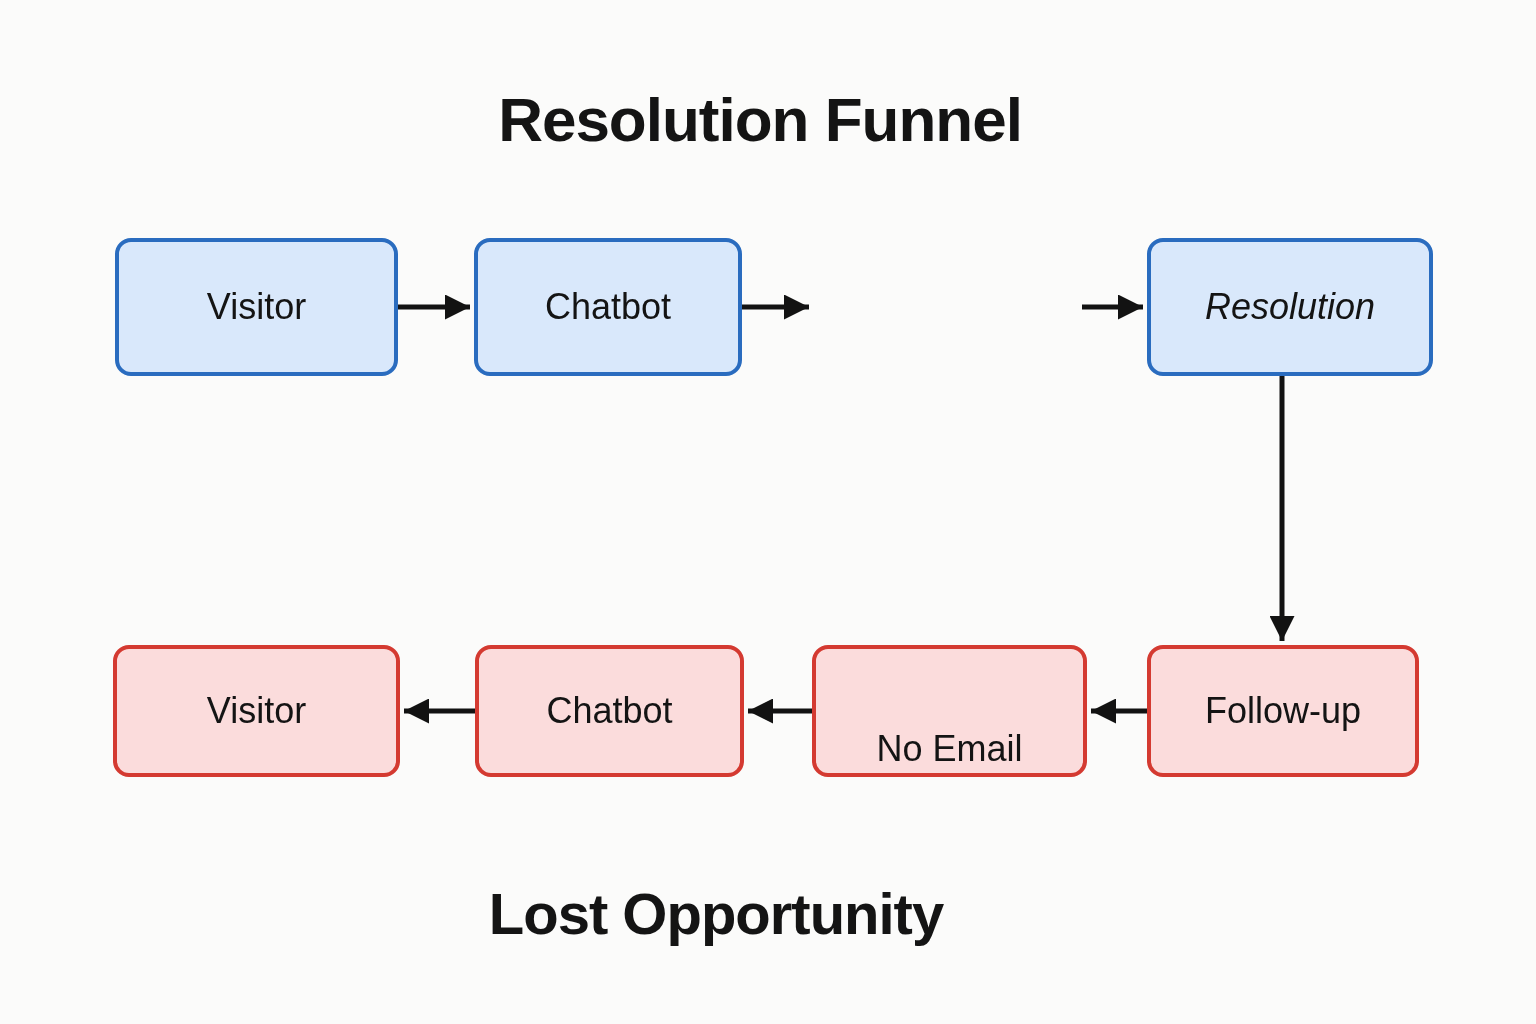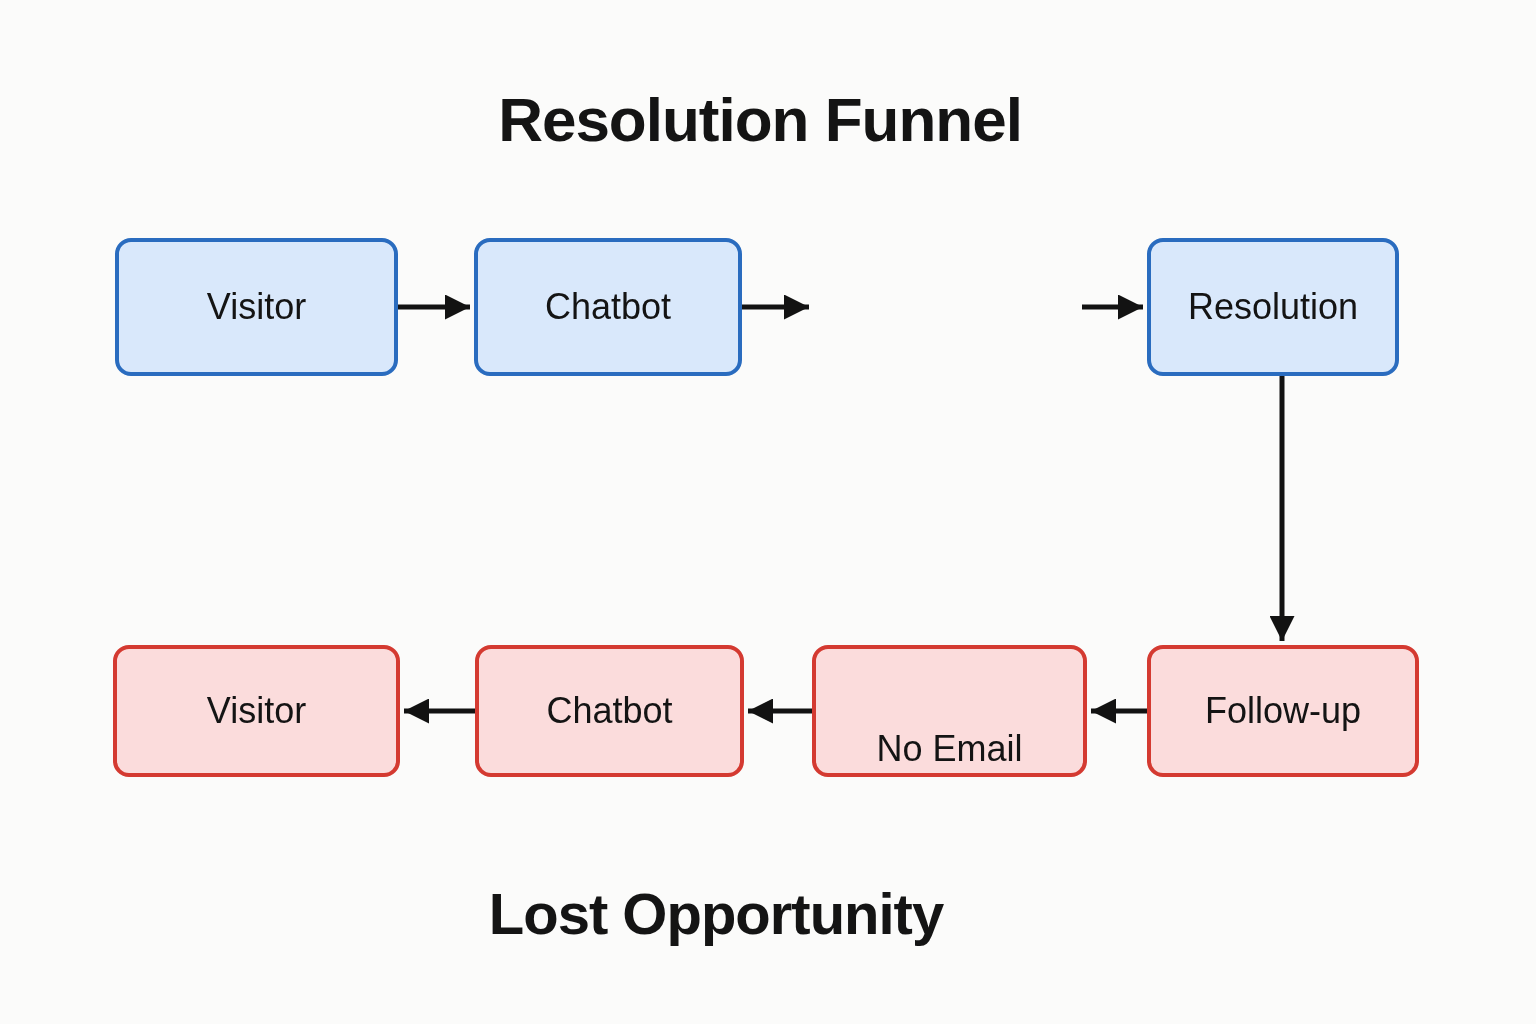--- a/index.html
+++ b/index.html
@@ -81,21 +81,21 @@
 <div class="canvas">
 
   <div class="diagram-title">Resolution Funnel</div>
 
   <div class="node blue" style="left:115px; top:238px; width:283px; height:138px;">
     <span>Visitor</span>
   </div>
   <div class="node blue" style="left:474px; top:238px; width:268px; height:138px;">
     <span>Chatbot</span>
   </div>
-  <div class="node blue" style="left:1147px; top:238px; width:252px; height:138px;">
+  <div class="node blue" style="left:1147px; top:238px; width:286px; height:138px;font-style:italic;">
     <span>Resolution</span>
   </div>
 
   <div class="node red" style="left:113px; top:645px; width:287px; height:132px;">
     <span>Visitor</span>
   </div>
   <div class="node red" style="left:475px; top:645px; width:269px; height:132px;">
     <span>Chatbot</span>
   </div>
   <div class="node red" style="left:812px; top:645px; width:275px; height:132px;align-items:flex-end;">

